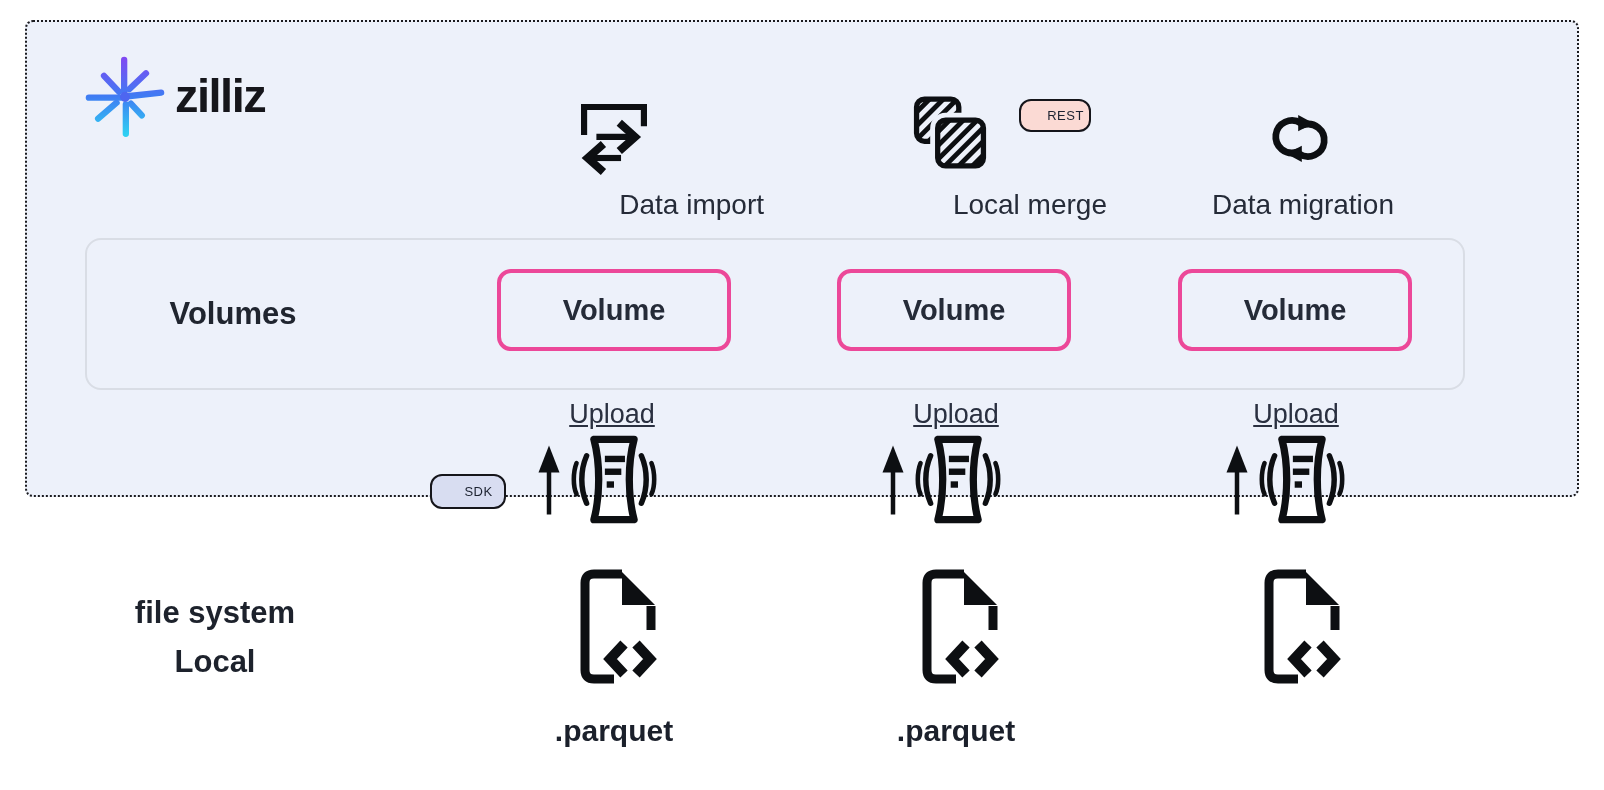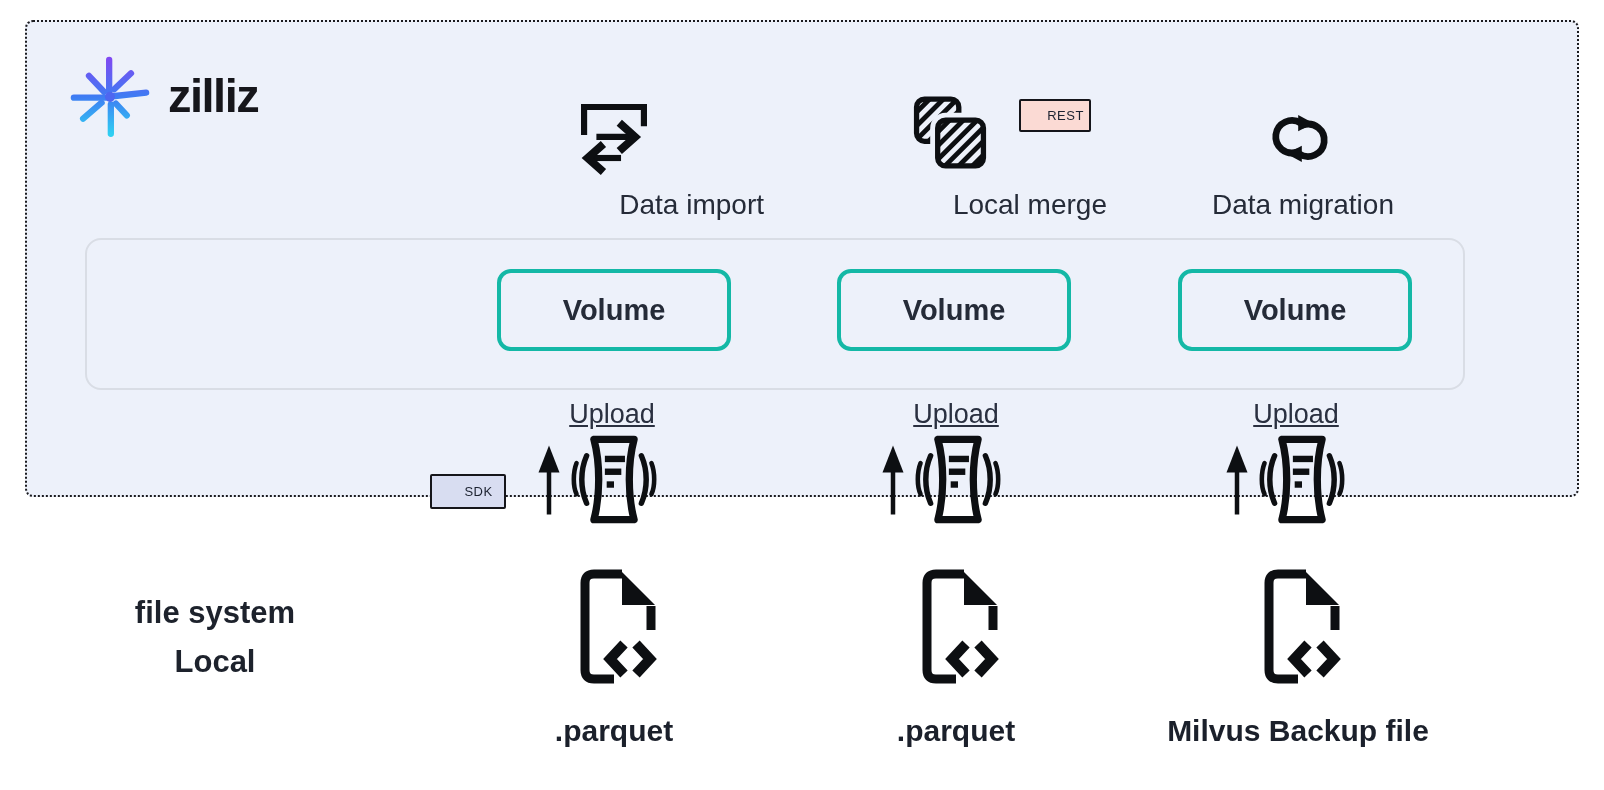--- a/index.html
+++ b/index.html
@@ -8,41 +8,41 @@
     font-family:"Liberation Sans","DejaVu Sans",sans-serif;color:#20252f;
   }
   .abs{position:absolute;}
   
   .panel{
     left:25px;top:20px;width:1554px;height:477px;
     background:#edf1fa;border:2.5px dotted #1b1b1f;border-radius:8px;
     box-sizing:border-box;
   }
   
-  .logo{left:68px;top:54px;display:flex;align-items:center;gap:16px;}
+  .logo{left:83px;top:54px;display:flex;align-items:center;gap:8px;}
   .logo-text{font-size:47px;font-weight:600;color:#16161b;letter-spacing:-1.5px;line-height:84px;}
   
   .flow-label{top:189px;width:300px;text-align:right;font-size:28px;color:#252b38;}
   .flow-label.c1{left:464px;} .flow-label.c2{left:807px;} .flow-label.c3{left:1094px;}
   
   .badge{
-    box-sizing:border-box;border:2px solid #15151a;border-radius:2px;
+    box-sizing:border-box;border:2px solid #15151a;border-radius:12px;
     display:flex;align-items:center;justify-content:center;color:#1c2230;padding-left:21px;
   }
   .badge-rest{left:1019px;top:99px;width:72px;height:33px;background:#fbdad4;font-size:13px;letter-spacing:.5px;}
   .badge-sdk{left:430px;top:474px;width:76px;height:35px;background:#d8ddf1;font-size:13px;letter-spacing:.5px;}
   
   .volumes-wrap{
     left:85px;top:238px;width:1380px;height:152px;box-sizing:border-box;
     border:2px solid #d9dde5;border-radius:16px;
   }
   .volumes-label{left:133px;top:296px;width:200px;text-align:center;font-size:31px;font-weight:700;color:#20252f;}
   .volume-box{
     top:269px;width:234px;height:82px;box-sizing:border-box;
-    border:4px solid #14b8a6;border-radius:14px;
+    border:4px solid #ec4899;border-radius:14px;
     font-size:29px;font-weight:700;color:#252b38;text-align:center;line-height:74px;
   }
   .volume-box.c1{left:497px;} .volume-box.c2{left:837px;} .volume-box.c3{left:1178px;}
   
   .upload-label{top:399px;width:200px;text-align:center;font-size:27px;color:#2a3040;text-decoration:underline;}
   .upload-label.c1{left:512px;} .upload-label.c2{left:856px;} .upload-label.c3{left:1196px;}
   .up-arrow{width:30px;height:90px;top:435px;}
   .up-arrow.c1{left:534px;} .up-arrow.c2{left:878px;} .up-arrow.c3{left:1222px;}
   .squeeze-icon{width:88px;height:95px;top:432px;}
   .squeeze-icon.c1{left:570px;} .squeeze-icon.c2{left:914px;} .squeeze-icon.c3{left:1258px;}
@@ -118,20 +118,21 @@
     <g fill="none" stroke="#0d0f12" stroke-width="7.5" stroke-linecap="round">
       <path d="M 61 19 A 18 18 0 1 0 57 51"></path>
       <path d="M 61 19 A 18 18 0 1 0 57 51" transform="rotate(180 60 36)"></path>
     </g>
     <polygon points="58,10 75,19 58,28" fill="#0d0f12"></polygon>
     <polygon points="58,10 75,19 58,28" fill="#0d0f12" transform="rotate(180 60 36)"></polygon>
   </svg>
   <div class="abs flow-label c3">Data migration</div>
 
   <div class="abs volumes-wrap"></div>
+  <div class="abs volumes-label">Volumes</div>
   <div class="abs volume-box c1">Volume</div>
   <div class="abs volume-box c2">Volume</div>
   <div class="abs volume-box c3">Volume</div>
 
   <div class="abs upload-label c1">Upload</div>
   <div class="abs upload-label c2">Upload</div>
   <div class="abs upload-label c3">Upload</div>
 
   <div class="abs badge badge-sdk">SDK</div>
 
@@ -213,15 +214,14 @@
   <svg class="abs file-icon c3" viewBox="0 0 100 135">
     <path d="M 58 10 L 30 10 Q 21 10 21 19 L 21 106 Q 21 115 30 115 L 50 115" fill="none" stroke="#0d0f12" stroke-width="9" stroke-linejoin="round"></path>
     <polygon points="58,8 91,41 58,41" fill="#0d0f12"></polygon>
     <line x1="87" y1="42" x2="87" y2="66" stroke="#0d0f12" stroke-width="9"></line>
     <path d="M 60 80 L 46 95 L 60 110" fill="none" stroke="#0d0f12" stroke-width="10" stroke-linejoin="miter"></path>
     <path d="M 72 80 L 86 95 L 72 110" fill="none" stroke="#0d0f12" stroke-width="10" stroke-linejoin="miter"></path>
   </svg>
 
   <div class="abs file-label c1">.parquet</div>
   <div class="abs file-label c2">.parquet</div>
-  <div class="abs file-label c3">Milvus Backup file</div>
 
 </div>
 
 </body></html>

